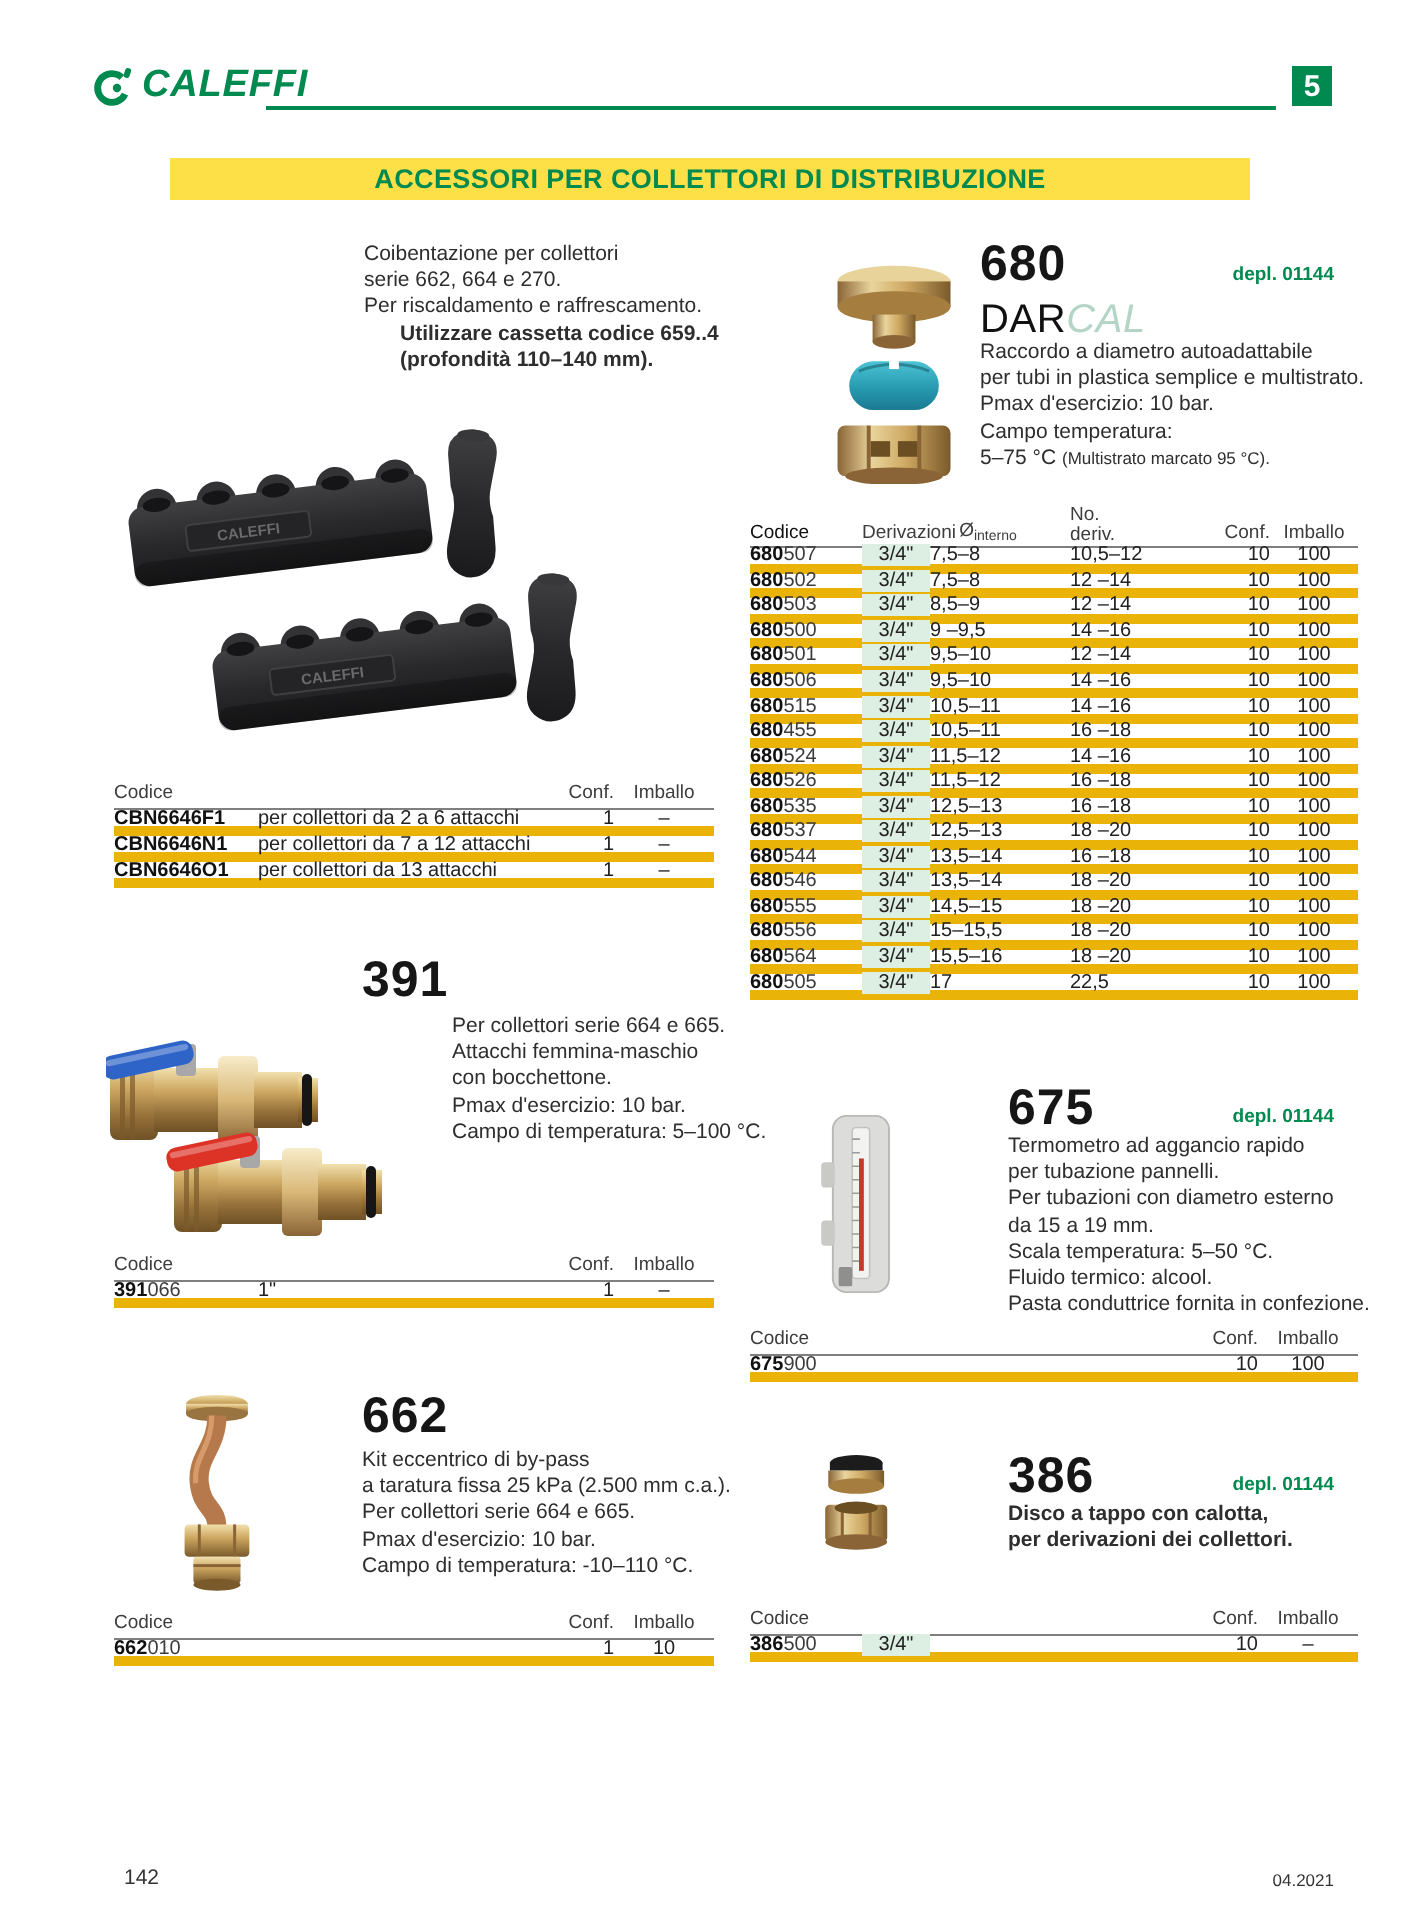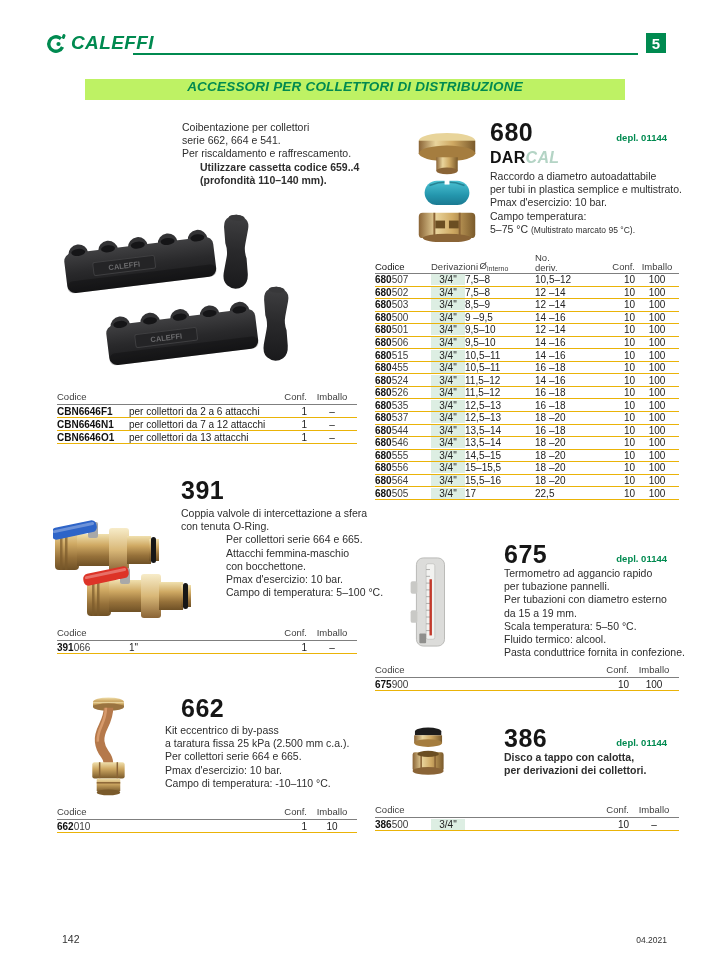--- a/index.html
+++ b/index.html
@@ -14,40 +14,40 @@
   .logo-text { color:#008a50; font-size:19px; font-weight:bold; font-style:italic; letter-spacing:.4px; }
   .header-rule { position:absolute; left:133px; top:53px; width:505px; height:2px; background:#008a50; }
   .chapter-badge {
     position:absolute; left:644px; top:31px; width:24px; height:24px;
     background:#008a50; color:#fff; font-weight:bold; font-size:15px;
     display:flex; align-items:center; justify-content:center;
     box-shadow:inset 0 0 0 2px #fff, inset 0 0 0 3px #008a50;
   }
   .title-bar {
     position:absolute; left:85px; top:79px; width:540px; height:21px;
-    background:#bef264; display:flex; align-items:flex-start; justify-content:center;font-style:italic;
+    background:#fde047; display:flex; align-items:center; justify-content:center;
   }
   .title-bar span { color:#008a50; font-weight:bold; font-size:13.5px; letter-spacing:.2px; }
 
   
   .sec { position:absolute; }
   .num-title { position:absolute; font-size:25px; font-weight:bold; color:#161616; letter-spacing:.5px; line-height:1; }
   .depl { position:absolute; color:#008a50; font-weight:bold; font-size:9.5px; }
   .desc { position:absolute; font-size:10.5px; line-height:13.2px; color:#2e2e2e; white-space:nowrap; }
   .desc .b { font-weight:bold;padding-left:18px; }
   .desc .indent { padding-left:45px; }
   .small-par { font-size:8.5px; }
-  .darcal { position:absolute; font-size:16px; font-weight:bold; letter-spacing:.3px; }
+  .darcal { position:absolute; font-size:20px; font-weight:normal; letter-spacing:.3px; }
   .darcal .dar { color:#111; }
   .darcal .cal { color:#b4d4c5; font-style:italic; }
 
   
   .tbl { position:absolute; font-size:10px; color:#222; }
   .thead { display:flex; align-items:flex-end; font-size:9.5px; color:#3d3d3d; padding-bottom:2px; border-bottom:1px solid #7f7f7f; }
-  .row { display:flex; align-items:center; height:13px; border-bottom:1px solid #eab308; font-size:10px; }
+  .row { display:flex; align-items:center; height:13px; border-bottom:5px solid #eab308; font-size:10px; }
   .grow { flex:1; }
   .wc { width:34px; text-align:right; }
   .wi { width:50px; text-align:center; }
   .codecell { width:72px; font-weight:bold; color:#111; }
   .codecell .sfx { font-weight:normal; color:#3c3c3c; }
   .sizecell { width:56px; }
   .greenchip { background:#ddeee3; display:inline-block; width:34px; text-align:center; }
 
   
   .t680 .thead { padding-bottom:1px; }
@@ -89,21 +89,21 @@
   <div class="chapter-badge">5</div>
 
   <div class="title-bar">
     <span>ACCESSORI PER COLLETTORI DI DISTRIBUZIONE</span>
   </div>
 
   <div class="sec" style="left:57px; top:121px; width:308px;">
     <div class="desc" style="left:125px; top:0;">
       <div>
           <div>Coibentazione per collettori</div>
-          <div>serie 662, 664 e 541.</div>
+          <div>serie 662, 664 e 270.</div>
           <div>Per riscaldamento e raffrescamento.</div>
         </div>
       <div>
           <div class="b">Utilizzare cassetta codice 659..4</div>
           <div class="b">(profondità 110–140 mm).</div>
         </div>
     </div>
 
     <svg width="310" height="175" viewBox="0 0 310 175" style="position:absolute; left:-2px; top:84px;">
       <defs>
@@ -189,24 +189,20 @@
             <span class="wi">–</span>
           </div>
         </div>
     </div>
   </div>
 
   <div class="sec" style="left:57px; top:478px; width:308px;">
     <div class="num-title" style="left:124px; top:0;">391</div>
     <div class="desc" style="left:124px; top:29px;">
       <div>
-          <div>Coppia valvole di intercettazione a sfera</div>
-          <div>con tenuta O-Ring.</div>
-        </div>
-      <div>
           <div class="indent">Per collettori serie 664 e 665.</div>
           <div class="indent">Attacchi femmina-maschio</div>
           <div class="indent">con bocchettone.</div>
           <div class="indent">Pmax d'esercizio: 10 bar.</div>
           <div class="indent">Campo di temperatura: 5–100 °C.</div>
         </div>
     </div>
 
     <svg width="140" height="118" viewBox="0 0 140 118" style="position:absolute; left:-4px; top:24px;">
       <defs>
@@ -268,21 +264,21 @@
         <span class="sizecell">1"</span>
         <span class="grow"></span>
         <span class="wc">1</span>
         <span class="wi">–</span>
       </div>
     </div>
   </div>
 
   <div class="sec" style="left:57px; top:690px; width:308px;">
     <div class="num-title" style="left:124px; top:6px;">662</div>
-    <div class="desc" style="left:108px; top:34px;">
+    <div class="desc" style="left:124px; top:34px;">
       <div>
           <div>Kit eccentrico di by-pass</div>
           <div>a taratura fissa 25 kPa (2.500 mm c.a.).</div>
           <div>Per collettori serie 664 e 665.</div>
           <div>Pmax d'esercizio: 10 bar.</div>
           <div>Campo di temperatura: -10–110 °C.</div>
         </div>
     </div>
 
     <svg width="70" height="103" viewBox="0 0 95 140" style="position:absolute; left:22px; top:6px;">

